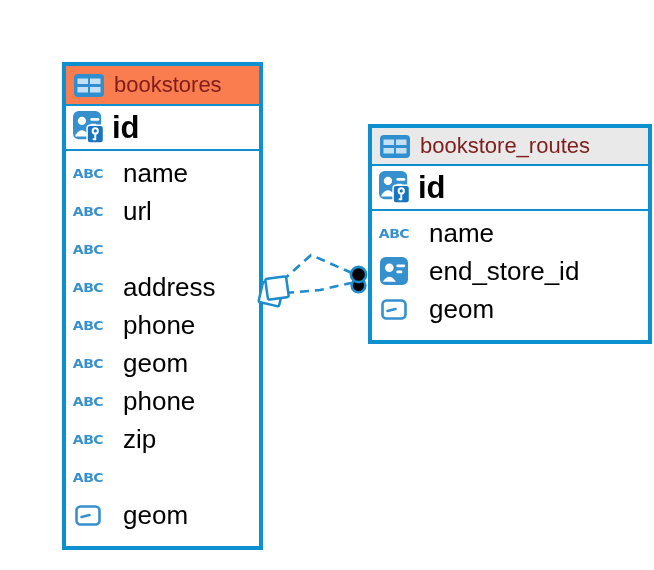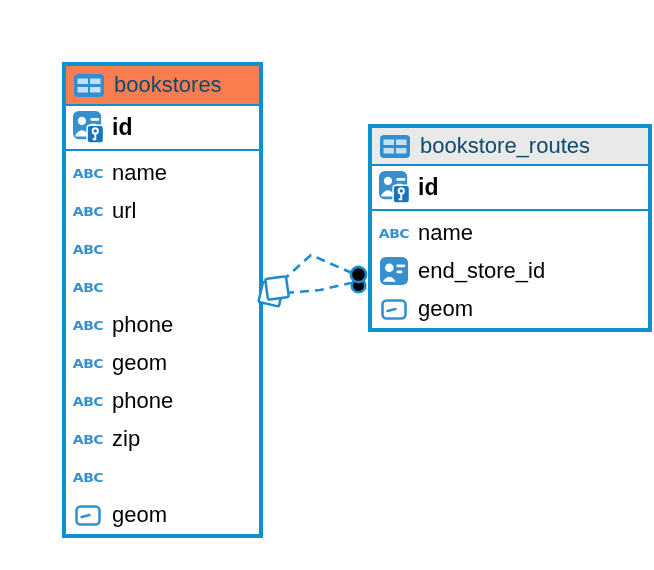--- a/index.html
+++ b/index.html
@@ -17,31 +17,31 @@
   }
   #t1 { left:62px; top:62px; width:201px; }
   #t2 { left:368px; top:124px; width:284px; }
 
   .t-header {
     display:flex; align-items:center; gap:9px; padding:0 7px;
     border-bottom:2px solid #0d90d0; white-space:nowrap;
   }
   #t1 .t-header { height:40px; background:#f97d4e; }
   #t2 .t-header { height:38px; background:#e9e9e9; }
-  .t-title { font-size:22px; color:#0c4a6e; }
+  .t-title { font-size:22px; color:#7f1d1d; }
 
   .pk-row {
     display:flex; align-items:center; gap:8px; padding:0 6px;
     height:45px; border-bottom:2px solid #0d90d0;
   }
-  .pk-label { font-size:23px; font-weight:bold; }
-
-  .fields { padding:3px 0 0 0; }
+  .pk-label { font-size:31px; font-weight:bold; }
+
+  .fields { padding:3px 0 12px 0; }
   .f-row { display:flex; align-items:center; gap:8px; padding:0 6px; height:38px; }
-  .f-label { font-size:22px; white-space:nowrap; }
+  .f-label { font-size:26px; white-space:nowrap;margin-left:11px; }
 
   .icon-slot {
     width:32px; flex:0 0 32px; display:inline-flex;
     align-items:center; justify-content:center;
   }
   .abc {
     font-family:"DejaVu Sans",sans-serif; font-weight:bold;
     font-size:14px; letter-spacing:-0.5px; color:#3690ce;
     transform:scaleY(0.92); line-height:1;
   }
@@ -108,20 +108,21 @@
       </div>
       <div class="f-row" data-interactable="true">
         <span class="icon-slot abc" data-interactable="false">ABC</span>
         <span class="f-label" data-interactable="false">url</span>
       </div>
       <div class="f-row" data-interactable="true">
         <span class="icon-slot abc" data-interactable="false">ABC</span>
       </div>
       <div class="f-row" data-interactable="true">
         <span class="icon-slot abc" data-interactable="false">ABC</span>
+        <span class="f-label" data-interactable="false">address</span>
       </div>
       <div class="f-row" data-interactable="true">
         <span class="icon-slot abc" data-interactable="false">ABC</span>
         <span class="f-label" data-interactable="false">phone</span>
       </div>
       <div class="f-row" data-interactable="true">
         <span class="icon-slot abc" data-interactable="false">ABC</span>
         <span class="f-label" data-interactable="false">geom</span>
       </div>
       <div class="f-row" data-interactable="true">

